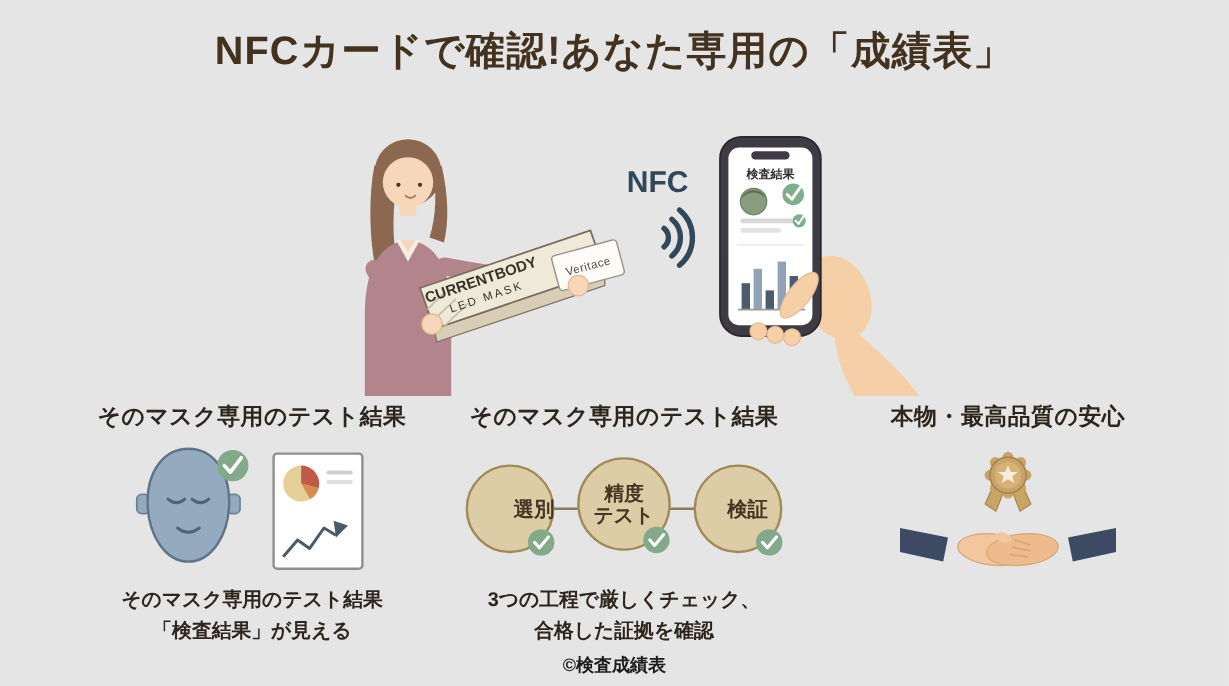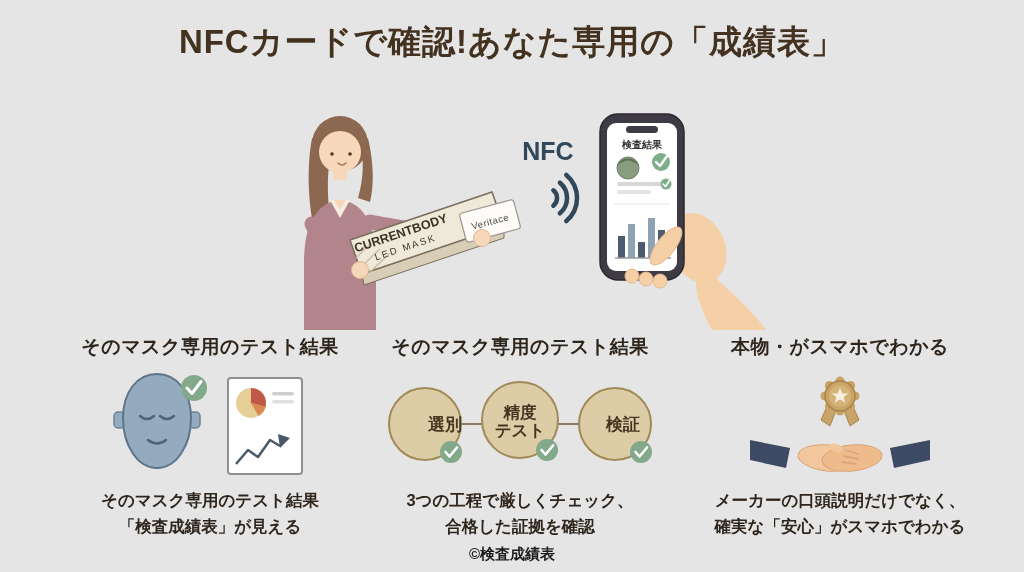--- a/index.html
+++ b/index.html
@@ -152,21 +152,21 @@
           <path d="M141,33 L155.5,36.9 A15,15 0 0 1 148.5,46 Z" fill="#d98a50"></path>
           <rect x="162" y="22" width="22" height="3.5" rx="1.75" fill="#cfcfcf"></rect>
           <rect x="162" y="30" width="22" height="3.5" rx="1.75" fill="#e0e0e0"></rect>
           <polyline points="126,94 138,80 148,87 160,70 170,76" stroke="#4a5a6a" stroke-width="2.5" fill="none" stroke-linejoin="round"></polyline>
           <polygon points="168,64 180,68 170,78" fill="#4a5a6a"></polygon>
         </g>
       </svg>
     </div>
     <p class="caption">
       <span>そのマスク専用のテスト結果</span><br>
-      <span>「検査成績表」が見える</span>
+      <span>「検査結果」が見える</span>
     </p>
   </div>
 
   <div class="col col2">
     <h2>そのマスク専用のテスト結果</h2>
     <div class="graphic g2">
       <svg viewBox="0 0 290 112" width="290" height="112">
         <line x1="24" y1="54" x2="266" y2="54" stroke="#8a7a60" stroke-width="2"></line>
         <circle cx="50" cy="54" r="36" fill="#dccda7" stroke="#a18a58" stroke-width="2"></circle>
         <circle cx="145" cy="50" r="38" fill="#dccda7" stroke="#a18a58" stroke-width="2"></circle>
@@ -189,21 +189,21 @@
 テスト</div>
       <div class="step-label s2">検証</div>
     </div>
     <p class="caption">
       <span>3つの工程で厳しくチェック、</span><br>
       <span>合格した証拠を確認</span>
     </p>
   </div>
 
   <div class="col col3">
-    <h2>本物・がスマホでわかる</h2>
+    <h2>本物・最高品質の安心</h2>
     <div class="graphic g3">
       <svg viewBox="0 0 200 112" width="200" height="112">
         <g transform="translate(100,26)">
           <polygon points="-12,8 -3,12 -10,30 -19,24" fill="#c9a467" stroke="#a8854e" stroke-width="1"></polygon>
           <polygon points="12,8 3,12 10,30 19,24" fill="#c9a467" stroke="#a8854e" stroke-width="1"></polygon>
           <circle cx="15" cy="0" r="4.5" fill="#c9a467"></circle>
             <circle cx="10.6" cy="10.6" r="4.5" fill="#c9a467"></circle>
           <circle cx="0" cy="15" r="4.5" fill="#c9a467"></circle>
             <circle cx="-10.6" cy="10.6" r="4.5" fill="#c9a467"></circle>
           <circle cx="-15" cy="0" r="4.5" fill="#c9a467"></circle>
@@ -217,21 +217,17 @@
         <g transform="translate(10,58)">
           <polygon points="0,12 40,20 36,40 0,32" fill="#3e4a63"></polygon>
           <polygon points="180,12 140,20 144,40 180,32" fill="#3e4a63"></polygon>
           <ellipse cx="78" cy="30" rx="30" ry="13" transform="rotate(6 78 30)" fill="#f2c79d" stroke="#d9a474" stroke-width="1"></ellipse>
           <ellipse cx="102" cy="30" rx="30" ry="13" transform="rotate(-6 102 30)" fill="#eebb8d" stroke="#d9a474" stroke-width="1"></ellipse>
           <path d="M96,22 l12,4 M94,28 l14,3 M92,34 l14,2" stroke="#d9a474" stroke-width="1.3" stroke-linecap="round"></path>
           <ellipse cx="86" cy="20" rx="7" ry="4" transform="rotate(20 86 20)" fill="#f2c79d"></ellipse>
         </g>
       </svg>
     </div>
-    <p class="caption">
-      <span>メーカーの口頭説明だけでなく、</span><br>
-      <span>確実な「安心」がスマホでわかる</span>
-    </p>
   </div>
 
   <p class="footer">©検査成績表</p>
 
 </div>
 
 </body></html>

